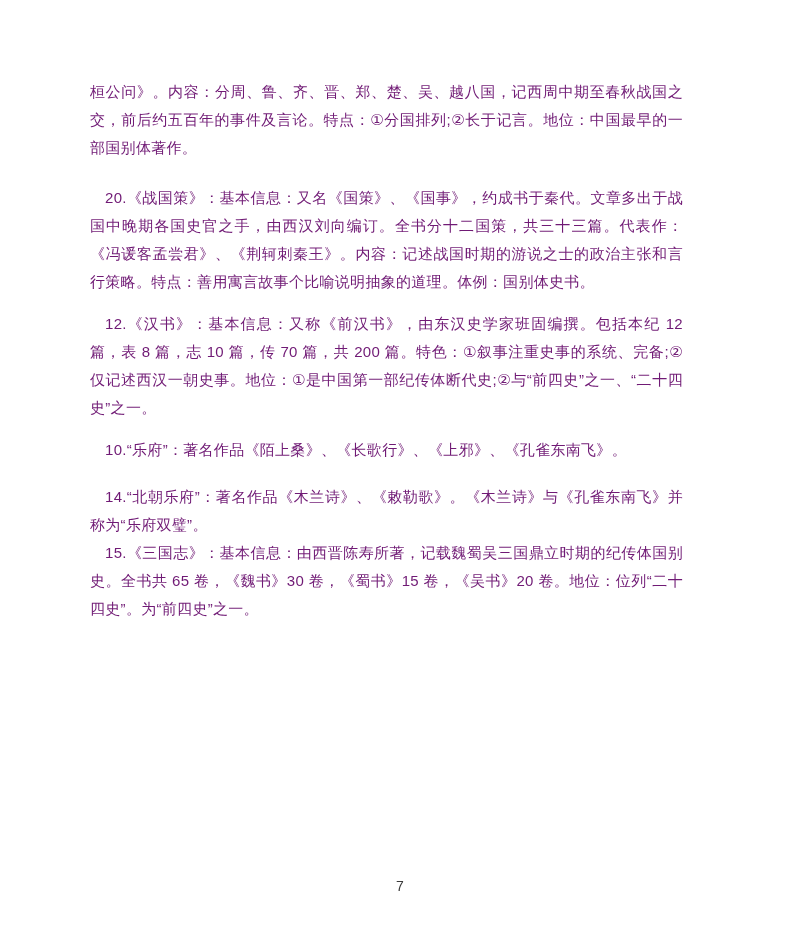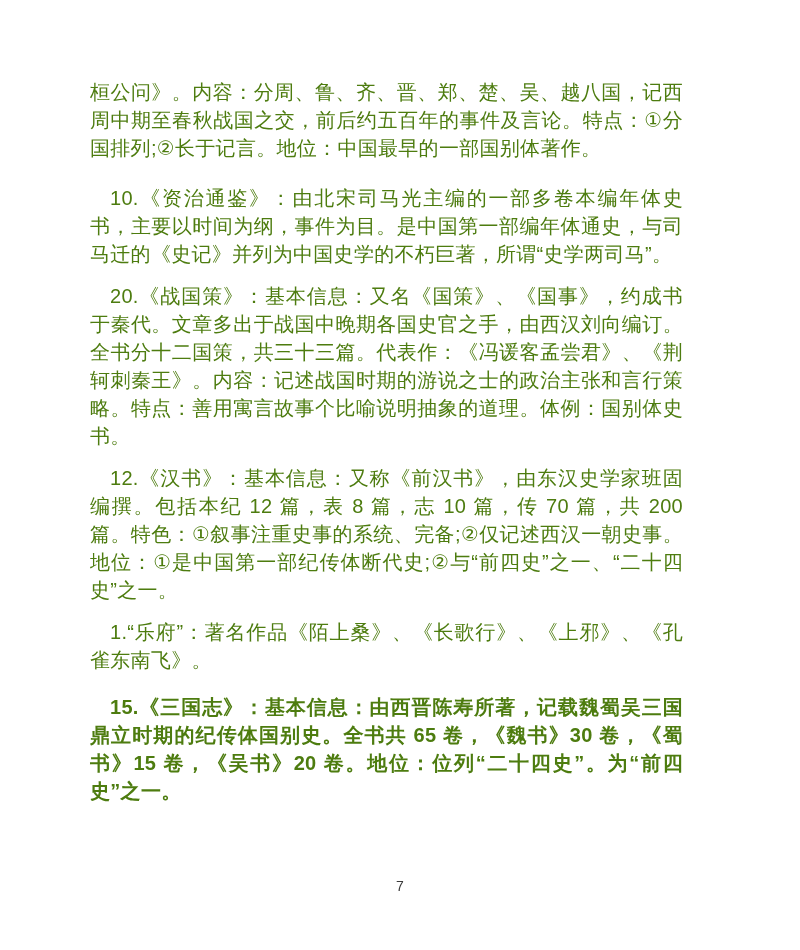--- a/index.html
+++ b/index.html
@@ -16,59 +16,59 @@
   .page {
     position: relative;
     box-sizing: border-box;
     width: 800px;
     height: 950px;
     background: #ffffff;
     padding: 78px 105px 0 90px;
   }
   .para {
     margin: 0 12px 14px 0;
-    font-size: 20px;
+    font-size: 15px;
     line-height: 28px;
-    color: #4d7c0f;
+    color: #701a75;
     text-align: justify;
     text-indent: 1em;
     letter-spacing: 0.3px;
     word-break: break-all;
   }
   .para.continuation {
     text-indent: 0;
     margin-bottom: 22px;
   }
   .para.after-13 { margin-bottom: 19px; }
   .para.no-gap   { margin-bottom: 0; }
-  .para.before-16 { margin-bottom: 24px; font-weight: bold; }
+  .para.before-16 { margin-bottom: 24px; }
   .page-number {
     position: absolute;
     top: 878px;
     left: 0;
     width: 800px;
     text-align: center;
     font-size: 14px;
     line-height: 16px;
     color: #3a3a3a;
   }
 </style>
 </head>
 <body>
 
 <div class="page">
   <p class="para continuation">桓公问》。内容：分周、鲁、齐、晋、郑、楚、吴、越八国，记西周中期至春秋战国之交，前后约五百年的事件及言论。特点：①分国排列;②长于记言。地位：中国最早的一部国别体著作。</p>
 
 
 
-  <p class="para">10.《资治通鉴》：由北宋司马光主编的一部多卷本编年体史书，主要以时间为纲，事件为目。是中国第一部编年体通史，与司马迁的《史记》并列为中国史学的不朽巨著，所谓“史学两司马”。</p>
 
   <p class="para">20.《战国策》：基本信息：又名《国策》、《国事》，约成书于秦代。文章多出于战国中晚期各国史官之手，由西汉刘向编订。全书分十二国策，共三十三篇。代表作：《冯谖客孟尝君》、《荆轲刺秦王》。内容：记述战国时期的游说之士的政治主张和言行策略。特点：善用寓言故事个比喻说明抽象的道理。体例：国别体史书。</p>
 
   <p class="para">12.《汉书》：基本信息：又称《前汉书》，由东汉史学家班固编撰。包括本纪 12 篇，表 8 篇，志 10 篇，传 70 篇，共 200 篇。特色：①叙事注重史事的系统、完备;②仅记述西汉一朝史事。地位：①是中国第一部纪传体断代史;②与“前四史”之一、“二十四史”之一。</p>
 
-  <p class="para after-13">1.“乐府”：著名作品《陌上桑》、《长歌行》、《上邪》、《孔雀东南飞》。</p>
+  <p class="para after-13">10.“乐府”：著名作品《陌上桑》、《长歌行》、《上邪》、《孔雀东南飞》。</p>
 
+  <p class="para no-gap">14.“北朝乐府”：著名作品《木兰诗》、《敕勒歌》。《木兰诗》与《孔雀东南飞》并称为“乐府双璧”。</p>
 
   <p class="para before-16">15.《三国志》：基本信息：由西晋陈寿所著，记载魏蜀吴三国鼎立时期的纪传体国别史。全书共 65 卷，《魏书》30 卷，《蜀书》15 卷，《吴书》20 卷。地位：位列“二十四史”。为“前四史”之一。</p>
 
   <div class="page-number">7</div>
 </div>
 
 </body></html>

